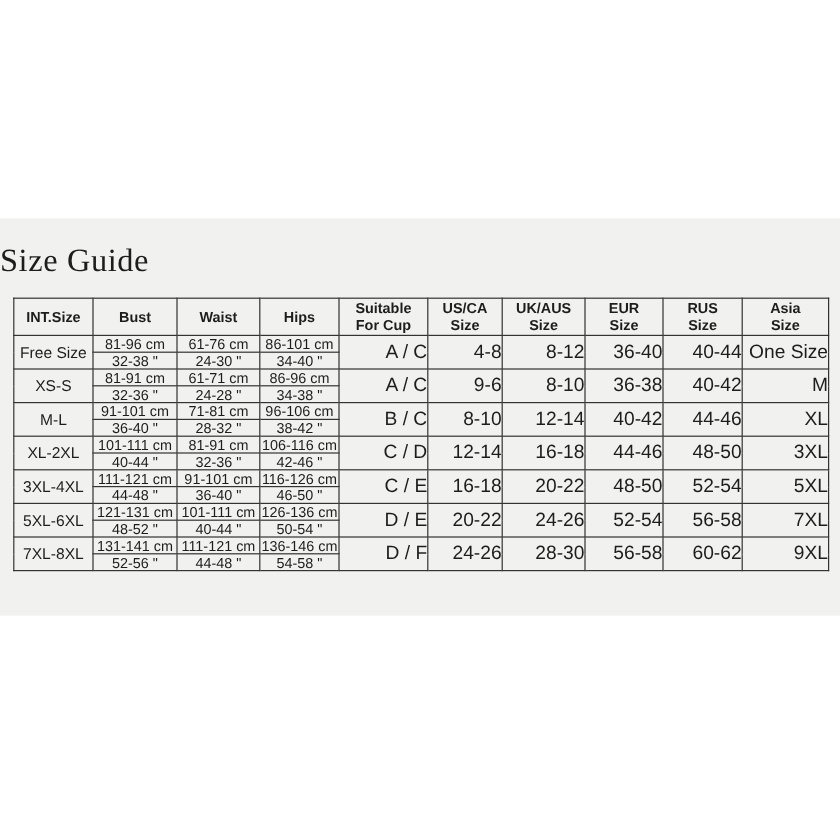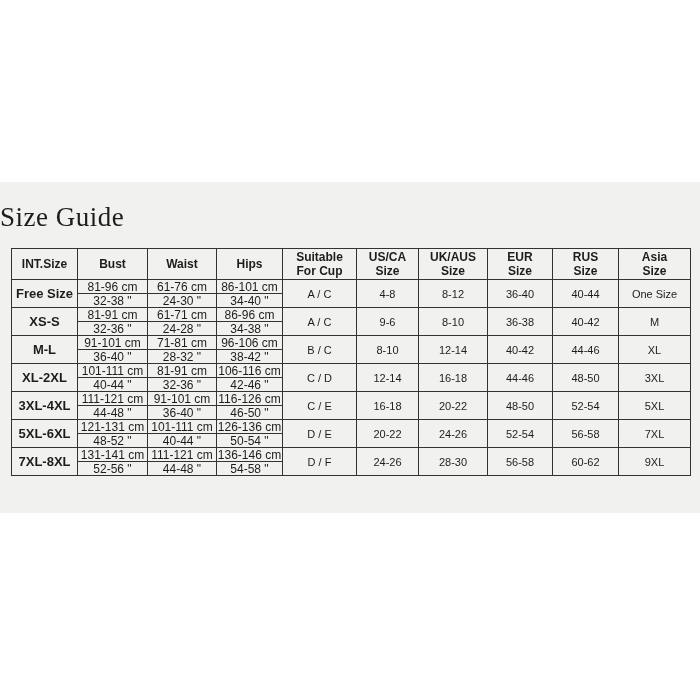--- a/index.html
+++ b/index.html
@@ -46,23 +46,23 @@
     padding: 0;
     overflow: hidden;
   }
   th {
     height: 31px;
     font-size: 12px;
     font-weight: bold;
     line-height: 1.2;
     white-space: pre-line;
   }
-  td.label { font-size: 13px; font-weight: 700; }
+  td.label { font-size: 13px; font-weight: 400; }
   td.measure { height: 14px; font-size: 12px; line-height: 1; }
-  td.value { font-size: 11px; }
+  td.value { font-size: 16px; text-align: right; }
 </style>
 </head>
 <body>
 
 <div class="page">
   <section class="panel">
     <h1 class="title">Size Guide</h1>
     <table class="size-table">
       <colgroup>
         <col style="width:66px">

